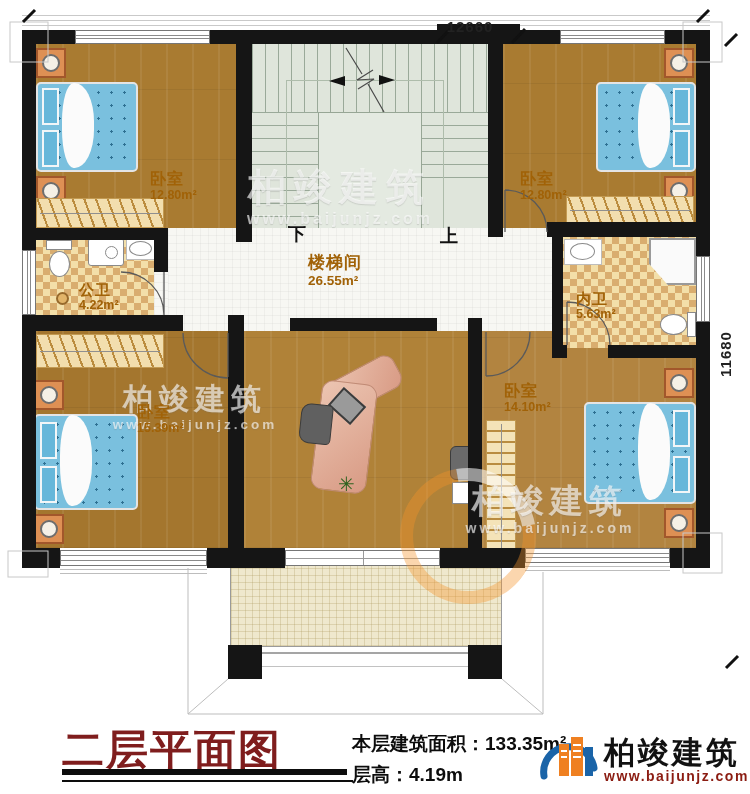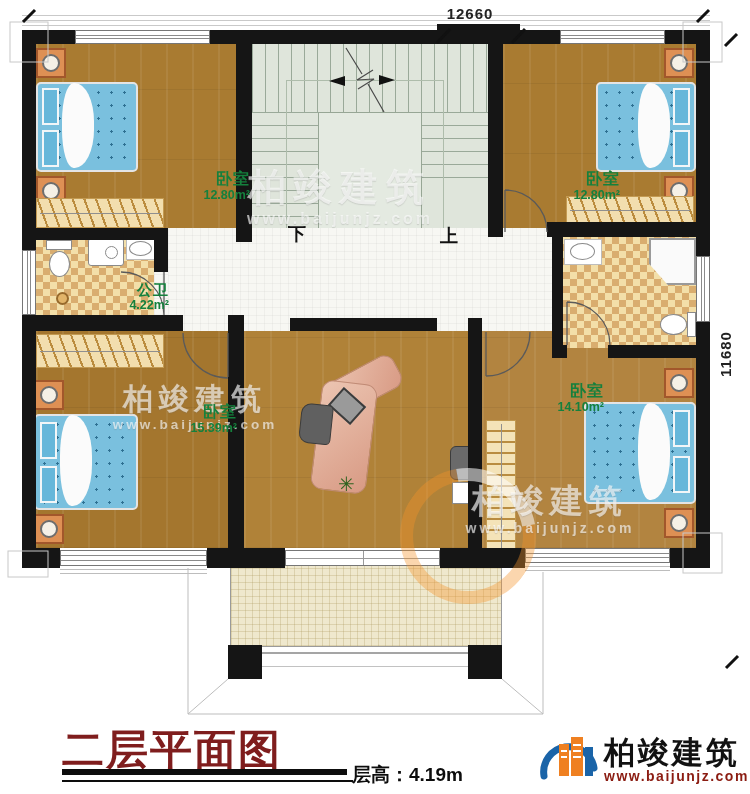--- a/index.html
+++ b/index.html
@@ -59,21 +59,21 @@
   .shower{position:absolute;background:#fafafa;box-shadow:inset 0 0 0 2px #9a9a9a;
           clip-path:polygon(0 0,100% 0,100% 100%,40% 100%,0 55%);}
   .washer::after{content:"";position:absolute;right:5px;top:7px;width:11px;height:11px;border:1px solid #8a8a8a;border-radius:50%;}
   .drain{position:absolute;width:13px;height:13px;border-radius:50%;background:#e2b469;border:2px solid #97692c;box-sizing:border-box;}
   .desk{position:absolute;background:linear-gradient(135deg,#ecc5b2,#d89a84);border:1px solid #c08b76;border-radius:12px;}
   .chair{position:absolute;background:#606060;border:1px solid #3c3c3c;border-radius:10px 5px 5px 10px;}
   .monitor{position:absolute;background:#9a9a9a;border:2px solid #3c3c3c;box-sizing:border-box;}
   .plant::before{content:"\2733";font-size:20px;color:#2f6320;line-height:1;}
   .rail{position:absolute;background:#a5a5a5;}
   
-  .lbl{position:absolute;text-align:right;color:#15803d;line-height:1.15;}
+  .lbl{position:absolute;text-align:left;color:#a16207;line-height:1.15;}
   .rname{font-size:16px;font-weight:bold;letter-spacing:1px;}
   .rarea{font-size:12.5px;font-weight:bold;}
   .lbl.sm .rname{font-size:15px;}
   .updown{position:absolute;font-size:18px;font-weight:bold;color:#111;}
   .dim{position:absolute;font-size:15px;font-weight:bold;color:#222;letter-spacing:1px;text-align:center;}
   
   .wm{position:absolute;color:rgba(255,255,255,.62);font-weight:bold;text-align:center;
       text-shadow:0 1px 1px rgba(110,110,110,.22);line-height:1.15;pointer-events:none;}
   .wm .wm-name{letter-spacing:8px;}
   .wm .wm-url{letter-spacing:3px;}
@@ -267,42 +267,53 @@
   </div>
 
   <div class="lbl" style="left:150px;top:170px;width:100px">
     <div class="rname">卧室</div>
     <div class="rarea">12.80m²</div>
   </div>
   <div class="lbl" style="left:520px;top:170px;width:100px">
     <div class="rname">卧室</div>
     <div class="rarea">12.80m²</div>
   </div>
+  <div class="lbl" style="left:308px;top:253px;width:120px">
+    <div class="rname" style="font-size:17px">楼梯间</div>
+    <div class="rarea" style="font-size:13.5px">26.55m²</div>
+  </div>
   <div class="lbl sm" style="left:79px;top:281px;width:90px">
     <div class="rname">公卫</div>
     <div class="rarea">4.22m²</div>
   </div>
+  <div class="lbl sm" style="left:576px;top:290px;width:90px">
+    <div class="rname">内卫</div>
+    <div class="rarea">5.63m²</div>
+  </div>
   <div class="lbl" style="left:137px;top:403px;width:100px">
     <div class="rname">卧室</div>
     <div class="rarea">15.39m²</div>
   </div>
   <div class="lbl" style="left:504px;top:382px;width:100px">
     <div class="rname">卧室</div>
     <div class="rarea">14.10m²</div>
   </div>
 
   <div class="updown" style="left:288px;top:222px">下</div>
   <div class="updown" style="left:440px;top:224px">上</div>
 
-  <div class="dim" style="left:435px;top:5px;width:70px">12660</div>
+  <div class="dim" style="left:435px;top:18px;width:70px">12660</div>
   <div class="dim" style="left:686px;top:345px;width:80px;height:18px;transform:rotate(-90deg)">11680</div>
 
   <div class="tb-title" style="left:62px;top:722px">二层平面图</div>
   <div class="tb-line" style="left:62px;top:769px;width:285px;height:6px"></div>
   <div class="tb-line" style="left:62px;top:780px;width:291px;height:2px"></div>
+  <div class="tb-row" style="left:352px;top:731px">
+    <span>本层建筑面积：</span><span>133.35m²</span>
+  </div>
   <div class="tb-row" style="left:352px;top:762px">
     <span>层高：</span><span>4.19m</span>
   </div>
 
   <svg style="left:536px;top:730px" width="64" height="60" viewBox="0 0 64 60">
     <path d="M8,46 A25,25 0 1 1 58,38" fill="none" stroke="#1a64a8" stroke-width="7" stroke-linecap="round"></path>
     <rect x="23" y="14" width="10" height="32" fill="#ef8021"></rect>
     <rect x="35" y="7" width="12" height="39" fill="#ef8021"></rect>
     <rect x="49" y="17" width="8" height="29" fill="#1a64a8"></rect>
     <rect x="25" y="20" width="6" height="2" fill="#fff"></rect>

